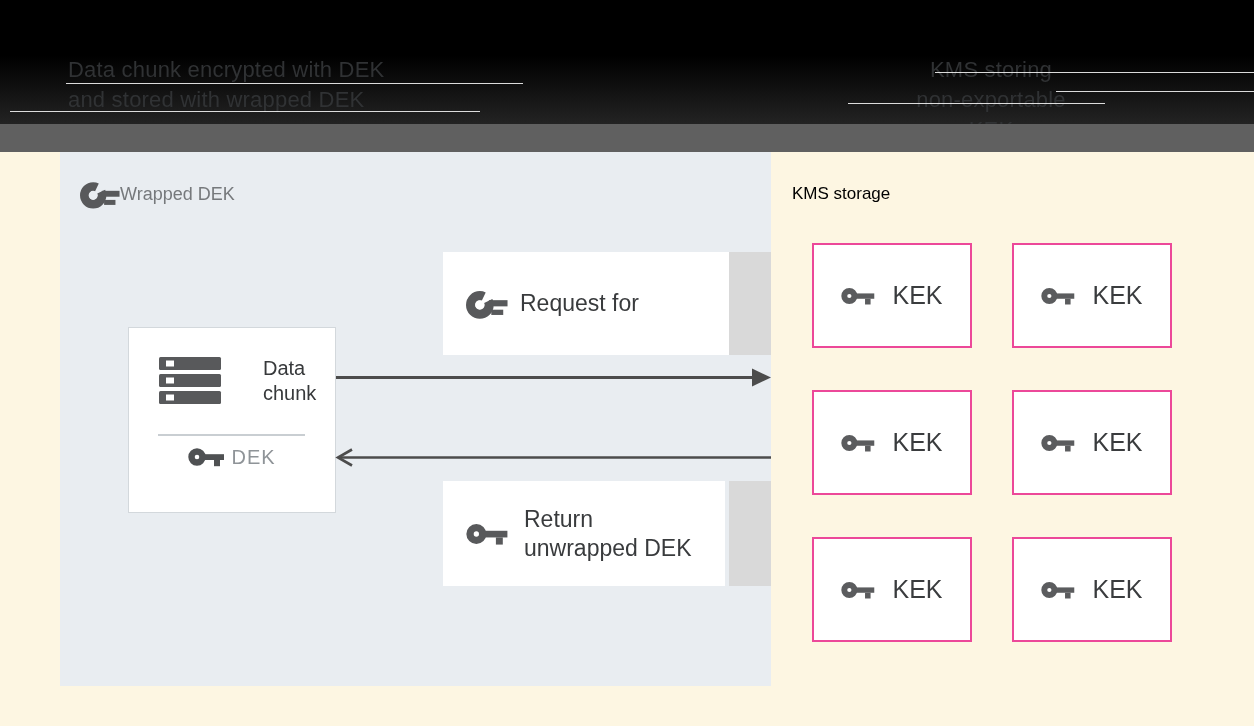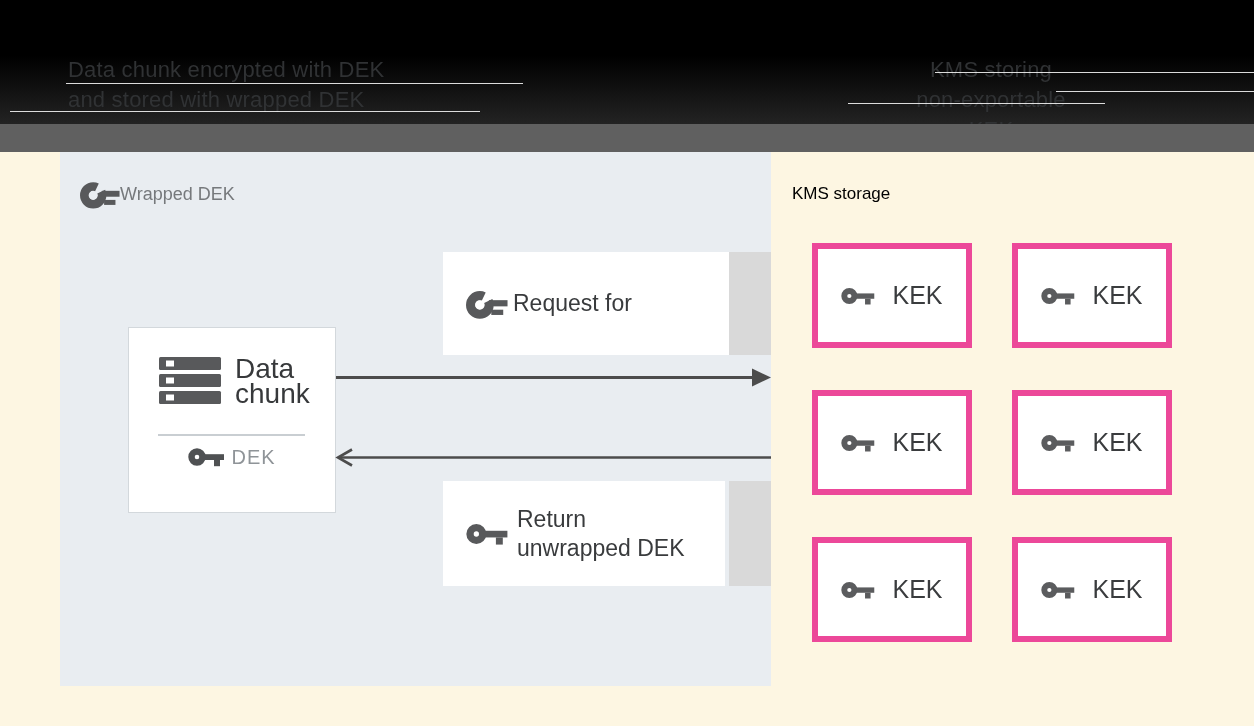--- a/index.html
+++ b/index.html
@@ -18,42 +18,42 @@
   .a3{left:935px;top:72px;width:319px;}
   .a4{left:848px;top:103px;width:257px;}
   .a5{left:1056px;top:91px;width:198px;}
   .subheader-bar{position:absolute;left:0;top:124px;width:1254px;height:28px;background:#606060;}
 
   
   .panel{position:absolute;left:60px;top:152px;width:711px;height:534px;background:#e9edf1;}
   .panel-header{position:absolute;left:20px;top:26px;display:flex;align-items:center;gap:0;}
   .panel-label{color:#76797c;font-size:18px;}
 
-  .white-box{position:absolute;background:#fff;display:flex;align-items:center;gap:5px;padding-left:23px;box-sizing:border-box;}
+  .white-box{position:absolute;background:#fff;display:flex;align-items:center;gap:12px;padding-left:23px;box-sizing:border-box;}
   .request-box{left:383px;top:100px;width:286px;height:103px;}
   .return-box{left:383px;top:329px;width:282px;height:105px;}
   .box-text{color:#393b3d;font-size:23px;line-height:29px;}
   .strip{position:absolute;width:42px;background:#d9d9d9;}
   .strip-request{left:669px;top:100px;height:103px;}
   .strip-return{left:669px;top:329px;height:105px;}
 
   .databox{position:absolute;left:68px;top:175px;width:208px;height:186px;background:#fff;border:1px solid #d3d8dc;box-sizing:border-box;}
   .databox-row{position:absolute;left:30px;top:28px;display:flex;align-items:center;gap:12px;}
-  .databox-text{color:#37393b;font-size:28px;line-height:25px;}
+  .databox-text{color:#37393b;font-size:20px;line-height:25px;margin-left:28px;}
   .divider{position:absolute;left:29px;top:106px;width:147px;height:2px;background:#c9ced2;}
   .dek-row{position:absolute;left:0;top:116px;width:100%;display:flex;align-items:center;justify-content:center;gap:3px;}
   .dek-label{color:#8f9498;font-size:20px;letter-spacing:1px;}
 
   .arrow{position:absolute;}
   .arrow-right{left:276px;top:215px;}
   .arrow-left{left:275px;top:295px;}
 
   
   .kms-label{position:absolute;left:792px;top:184px;color:#000000;font-size:17px;}
-  .kek-box{position:absolute;width:160px;height:105px;background:#fff;border:6px solid #ec4899;box-sizing:border-box;
+  .kek-box{position:absolute;width:160px;height:105px;background:#fff;border:2px solid #ec4899;box-sizing:border-box;
     display:flex;align-items:center;justify-content:center;gap:14px;}
   .kek-label{color:#3a3c3e;font-size:25px;}
   .kek-r1{top:243px;} .kek-r2{top:390px;} .kek-r3{top:537px;}
   .kek-c1{left:812px;} .kek-c2{left:1012px;}
   .icon{flex:0 0 auto;display:block;}
 </style>
 </head>
 <body>
 
 <div class="stage">

